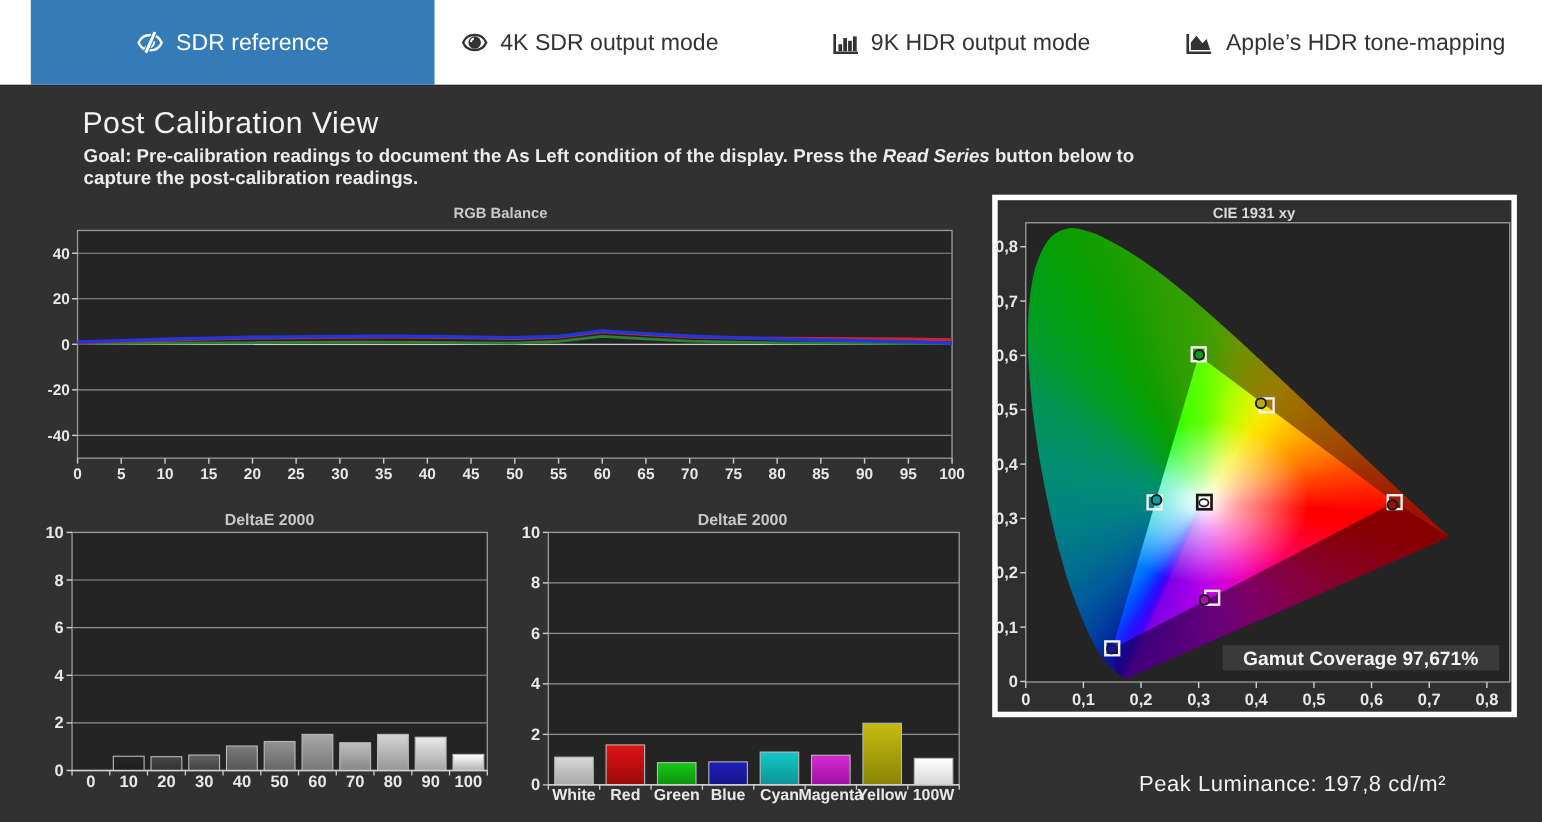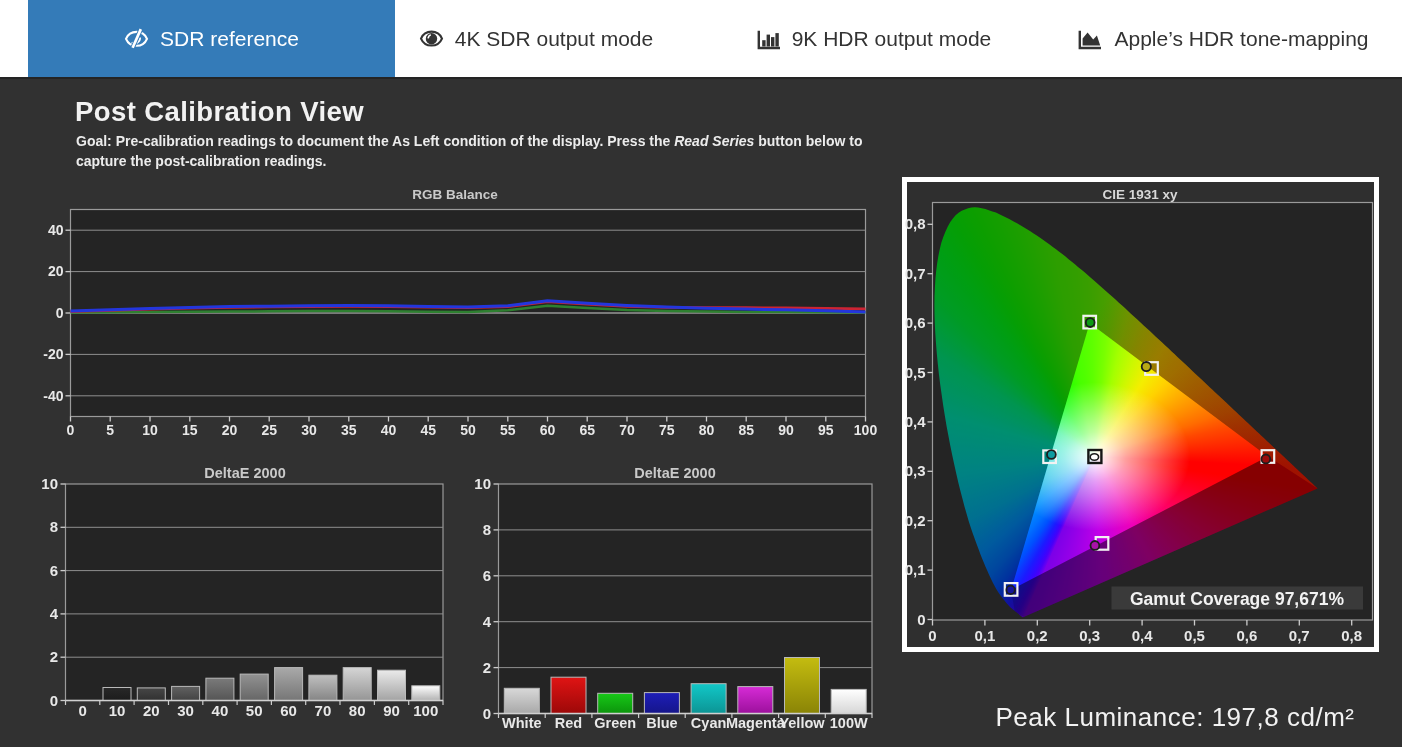--- a/index.html
+++ b/index.html
@@ -1,35 +1,35 @@
 <!DOCTYPE html>
 <html><head><meta charset="utf-8">
 <style>
 html,body{margin:0;padding:0;}
 body{width:1402px;height:747px;overflow:hidden;background:#313131;font-family:"Liberation Sans",sans-serif;position:relative;}
 #tabs{position:absolute;left:0;top:0;width:1402px;height:79px;background:#fff;border-bottom:2px solid #242424;box-sizing:border-box;}
 .tab{position:absolute;top:0;height:77px;display:flex;align-items:center;justify-content:center;gap:11px;font-size:21px;color:#333;white-space:nowrap;}
 .tab svg{flex:0 0 auto;}
 #t1{left:0;width:367px;background:#347bb8;color:#fff;margin-left:28px;}
-h1{position:absolute;left:75px;top:96px;margin:0;font-size:27.5px;font-weight:700;color:#f2f2f2;letter-spacing:0.4px;}
-.goal{position:absolute;left:76px;top:132px;font-size:14px;font-weight:700;color:#ececec;line-height:19.5px;}
+h1{position:absolute;left:75px;top:96px;margin:0;font-size:27.5px;font-weight:400;color:#f2f2f2;letter-spacing:0.4px;}
+.goal{position:absolute;left:76px;top:132px;font-size:17px;font-weight:700;color:#ececec;line-height:19.5px;}
 #panel{position:absolute;left:901.5px;top:177px;width:477.5px;height:474.5px;background:#fff;box-sizing:border-box;}
 #panelin{position:absolute;left:5px;top:5px;width:467.5px;height:464.5px;background:#2f2f2f;}
 #cieplot{position:absolute;left:932.5px;top:202.5px;width:440px;height:417.5px;background:#242424;}
 #shoe{position:absolute;left:905px;top:180px;width:470px;height:445px;
  background:conic-gradient(from 98.2deg at 189.9px 276.5px, #ff0000 0.0deg, #ff0060 26.4deg, #f000b8 52.9deg, #c000e8 79.3deg, #7c00e8 105.7deg, #6a00f0 106.2deg, #4800f8 107.7deg, #3408ff 109.3deg, #1b1bff 112.2deg, #0050ff 117.7deg, #0070ff 123.0deg, #0090ff 131.4deg, #00b4e8 145.0deg, #00d2d2 164.7deg, #00e6b4 187.1deg, #00f080 204.9deg, #00fa3c 216.8deg, #00ff1e 225.1deg, #08ff08 231.0deg, #14ff00 235.4deg, #20ff00 239.1deg, #2cff00 242.7deg, #3aff00 246.4deg, #48ff00 250.5deg, #50ff00 255.0deg, #5eff00 260.4deg, #78ff00 266.9deg, #a4ff00 274.6deg, #ccf800 283.8deg, #f4ee00 294.2deg, #ffd200 305.1deg, #ffae00 315.7deg, #ff8c00 325.3deg, #ff6c00 333.3deg, #ff4800 339.7deg, #ff3200 344.6deg, #ff2000 348.4deg, #ff1200 351.2deg, #ff0800 353.3deg, #ff0000 354.9deg, #ff0000 357.0deg, #ff0000 358.3deg, #ff0000 359.1deg, #ff0000 360deg);
  clip-path:polygon(118.7px 437.0px, 118.6px 437.1px, 118.4px 437.1px, 118.3px 437.2px, 118.0px 437.2px, 117.7px 437.2px, 117.3px 437.0px, 116.8px 436.7px, 116.3px 436.3px, 115.6px 435.8px, 115.0px 435.2px, 114.3px 434.7px, 113.6px 434.1px, 113.0px 433.6px, 112.4px 433.1px, 111.8px 432.6px, 111.1px 432.1px, 110.4px 431.5px, 109.6px 430.8px, 108.6px 430.0px, 107.7px 429.3px, 106.7px 428.4px, 105.5px 427.5px, 104.3px 426.3px, 103.0px 424.8px, 101.4px 423.0px, 99.7px 420.8px, 97.8px 418.4px, 95.9px 415.9px, 94.1px 413.4px, 92.5px 410.9px, 91.1px 408.7px, 89.9px 406.5px, 88.7px 404.3px, 87.5px 402.0px, 86.3px 399.5px, 84.9px 396.6px, 83.5px 393.5px, 82.0px 390.1px, 80.4px 386.5px, 78.8px 382.6px, 77.1px 378.5px, 75.3px 373.9px, 73.5px 369.1px, 71.6px 364.0px, 69.6px 358.6px, 67.6px 352.9px, 65.5px 346.8px, 63.5px 340.4px, 61.5px 333.5px, 59.4px 326.2px, 57.4px 318.6px, 55.3px 310.6px, 53.3px 302.4px, 51.3px 293.8px, 49.3px 284.8px, 47.3px 275.4px, 45.3px 265.7px, 43.4px 255.7px, 41.5px 245.7px, 39.8px 235.6px, 38.2px 225.5px, 36.7px 215.1px, 35.2px 204.5px, 33.9px 194.0px, 32.8px 183.7px, 31.8px 173.5px, 31.0px 163.6px, 30.3px 153.6px, 29.8px 143.8px, 29.5px 134.3px, 29.4px 125.0px, 29.5px 116.0px, 29.9px 107.4px, 30.4px 98.9px, 31.2px 90.8px, 32.2px 83.0px, 33.4px 75.7px, 34.8px 68.9px, 36.4px 62.6px, 38.4px 56.8px, 40.5px 51.4px, 42.8px 46.5px, 45.3px 42.1px, 47.9px 38.4px, 50.6px 35.3px, 53.6px 32.8px, 56.7px 30.8px, 59.9px 29.4px, 63.1px 28.3px, 66.4px 27.6px, 69.8px 27.3px, 73.2px 27.5px, 76.7px 28.2px, 80.3px 29.1px, 83.8px 30.2px, 87.3px 31.4px, 90.9px 32.6px, 94.4px 34.2px, 98.0px 35.9px, 101.6px 37.7px, 105.1px 39.5px, 108.6px 41.4px, 112.0px 43.3px, 115.4px 45.2px, 118.7px 47.2px, 122.0px 49.2px, 125.3px 51.3px, 128.6px 53.4px, 131.8px 55.5px, 135.1px 57.7px, 138.3px 60.0px, 141.4px 62.2px, 144.6px 64.5px, 147.8px 66.9px, 151.0px 69.3px, 154.2px 71.7px, 157.3px 74.1px, 160.5px 76.6px, 163.6px 79.2px, 166.8px 81.7px, 169.9px 84.3px, 173.0px 86.9px, 176.2px 89.5px, 179.3px 92.1px, 182.4px 94.8px, 185.5px 97.5px, 188.7px 100.2px, 191.8px 102.9px, 194.9px 105.7px, 198.0px 108.4px, 201.1px 111.2px, 204.2px 114.0px, 207.4px 116.8px, 210.5px 119.6px, 213.6px 122.5px, 216.8px 125.3px, 219.9px 128.1px, 223.0px 131.0px, 226.1px 133.9px, 229.2px 136.7px, 232.3px 139.6px, 235.5px 142.5px, 238.6px 145.4px, 241.7px 148.2px, 244.8px 151.1px, 247.9px 154.0px, 251.0px 156.9px, 254.1px 159.7px, 257.1px 162.6px, 260.2px 165.5px, 263.3px 168.3px, 266.3px 171.2px, 269.4px 174.0px, 272.4px 176.9px, 275.4px 179.7px, 278.4px 182.5px, 281.4px 185.3px, 284.3px 188.1px, 287.3px 190.9px, 290.2px 193.7px, 293.2px 196.4px, 296.0px 199.1px, 298.9px 201.8px, 301.8px 204.5px, 304.6px 207.2px, 307.4px 209.8px, 310.2px 212.4px, 313.0px 215.0px, 315.7px 217.6px, 318.4px 220.1px, 321.1px 222.6px, 323.7px 225.1px, 326.3px 227.5px, 328.9px 229.9px, 331.4px 232.3px, 333.9px 234.7px, 336.4px 237.0px, 338.8px 239.2px, 341.1px 241.5px, 343.4px 243.6px, 345.7px 245.7px, 347.8px 247.8px, 349.9px 249.8px, 352.0px 251.7px, 354.1px 253.6px, 356.0px 255.5px, 358.0px 257.3px, 359.9px 259.1px, 361.8px 260.9px, 363.6px 262.6px, 365.4px 264.3px, 367.2px 265.9px, 368.8px 267.5px, 370.4px 269.0px, 372.0px 270.4px, 373.5px 271.8px, 375.0px 273.2px, 376.4px 274.5px, 377.7px 275.8px, 379.1px 277.0px, 380.3px 278.2px, 381.6px 279.4px, 382.7px 280.5px, 383.9px 281.6px, 384.9px 282.6px, 385.9px 283.5px, 386.8px 284.3px, 387.7px 285.2px, 388.7px 286.1px, 389.8px 287.2px, 391.2px 288.4px, 392.6px 289.8px, 394.2px 291.2px, 395.7px 292.7px, 397.1px 294.0px, 398.4px 295.3px, 399.6px 296.3px, 400.7px 297.3px, 401.7px 298.3px, 402.6px 299.2px, 403.4px 300.0px, 404.3px 300.7px, 405.0px 301.4px, 405.6px 302.0px, 406.2px 302.5px, 406.7px 303.0px, 407.3px 303.5px, 407.9px 304.1px, 408.7px 304.9px, 409.5px 305.7px, 410.4px 306.5px, 411.3px 307.3px, 412.0px 308.0px, 412.5px 308.4px);
  filter:brightness(62%);}
 #tric{position:absolute;left:905px;top:180px;width:470px;height:445px;
  background:conic-gradient(from 98.2deg at 189.9px 276.5px, #ff0000 0.0deg, #ff0060 26.4deg, #f000b8 52.9deg, #c000e8 79.3deg, #7c00e8 105.7deg, #6a00f0 106.2deg, #4800f8 107.7deg, #3408ff 109.3deg, #1b1bff 112.2deg, #0050ff 117.7deg, #0070ff 123.0deg, #0090ff 131.4deg, #00b4e8 145.0deg, #00d2d2 164.7deg, #00e6b4 187.1deg, #00f080 204.9deg, #00fa3c 216.8deg, #00ff1e 225.1deg, #08ff08 231.0deg, #14ff00 235.4deg, #20ff00 239.1deg, #2cff00 242.7deg, #3aff00 246.4deg, #48ff00 250.5deg, #50ff00 255.0deg, #5eff00 260.4deg, #78ff00 266.9deg, #a4ff00 274.6deg, #ccf800 283.8deg, #f4ee00 294.2deg, #ffd200 305.1deg, #ffae00 315.7deg, #ff8c00 325.3deg, #ff6c00 333.3deg, #ff4800 339.7deg, #ff3200 344.6deg, #ff2000 348.4deg, #ff1200 351.2deg, #ff0800 353.3deg, #ff0000 354.9deg, #ff0000 357.0deg, #ff0000 358.3deg, #ff0000 359.1deg, #ff0000 360deg);
  clip-path:polygon(362.9px 276.5px, 184.7px 143.1px, 106.1px 409.9px);}
 #triw{position:absolute;left:905px;top:180px;width:470px;height:445px;
  background:radial-gradient(ellipse 95px 74px at 189.9px 276.5px, rgba(255,255,255,1) 0%, rgba(255,255,255,0.85) 14%, rgba(255,255,255,0.62) 33%, rgba(255,255,255,0.42) 55%, rgba(255,255,255,0.22) 76%, rgba(255,255,255,0) 100%);
  clip-path:polygon(362.9px 276.5px, 184.7px 143.1px, 106.1px 409.9px);}
-#peak{position:absolute;left:975px;top:702px;width:400px;text-align:center;font-size:26px;color:#f2f2f2;letter-spacing:0.5px;}
+#peak{position:absolute;left:975px;top:702px;width:400px;text-align:center;font-size:20px;color:#f2f2f2;letter-spacing:0.5px;}
 svg.ov{position:absolute;left:0;top:0;}
 </style></head>
 <body>
 <div id="tabs"></div>
 <div class="tab" id="t1" style="left:0;width:367px;">
     <svg width="25" height="25" viewBox="0 0 25 25">
 <path d="M2 12.8 A11.4 11.4 0 0 1 23 12.8 A11.4 11.4 0 0 1 2 12.8 Z" fill="none" stroke="#fff" stroke-width="2.1"></path>
 <path d="M7.6 16.5 A5.6 5.6 0 0 0 16.1 11.6" stroke="#fff" stroke-width="1.9" fill="none"></path>
 <line x1="8.6" y1="21.8" x2="16.8" y2="3.1" stroke="#347bb8" stroke-width="4.6"></line>
 <line x1="8.6" y1="21.8" x2="16.8" y2="3.1" stroke="#fff" stroke-width="2.7"></line>

